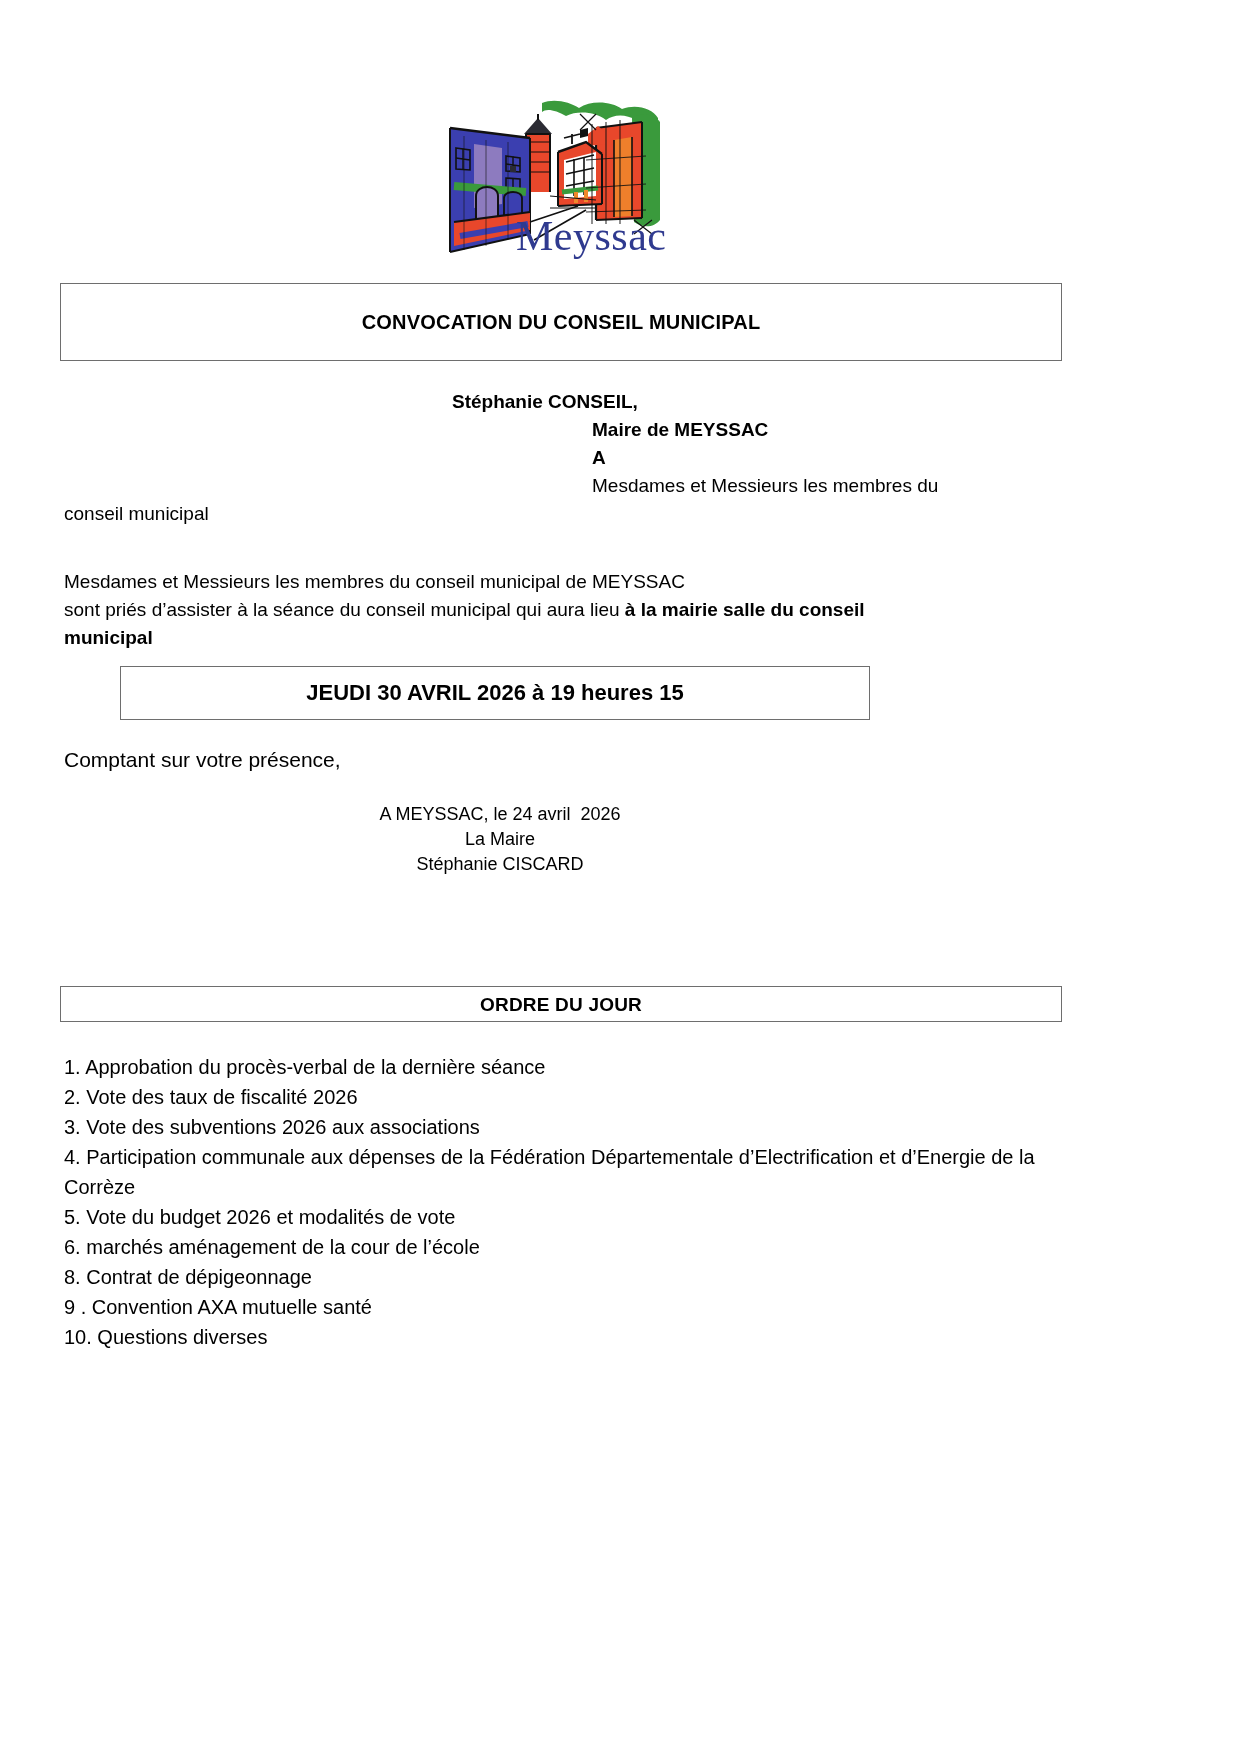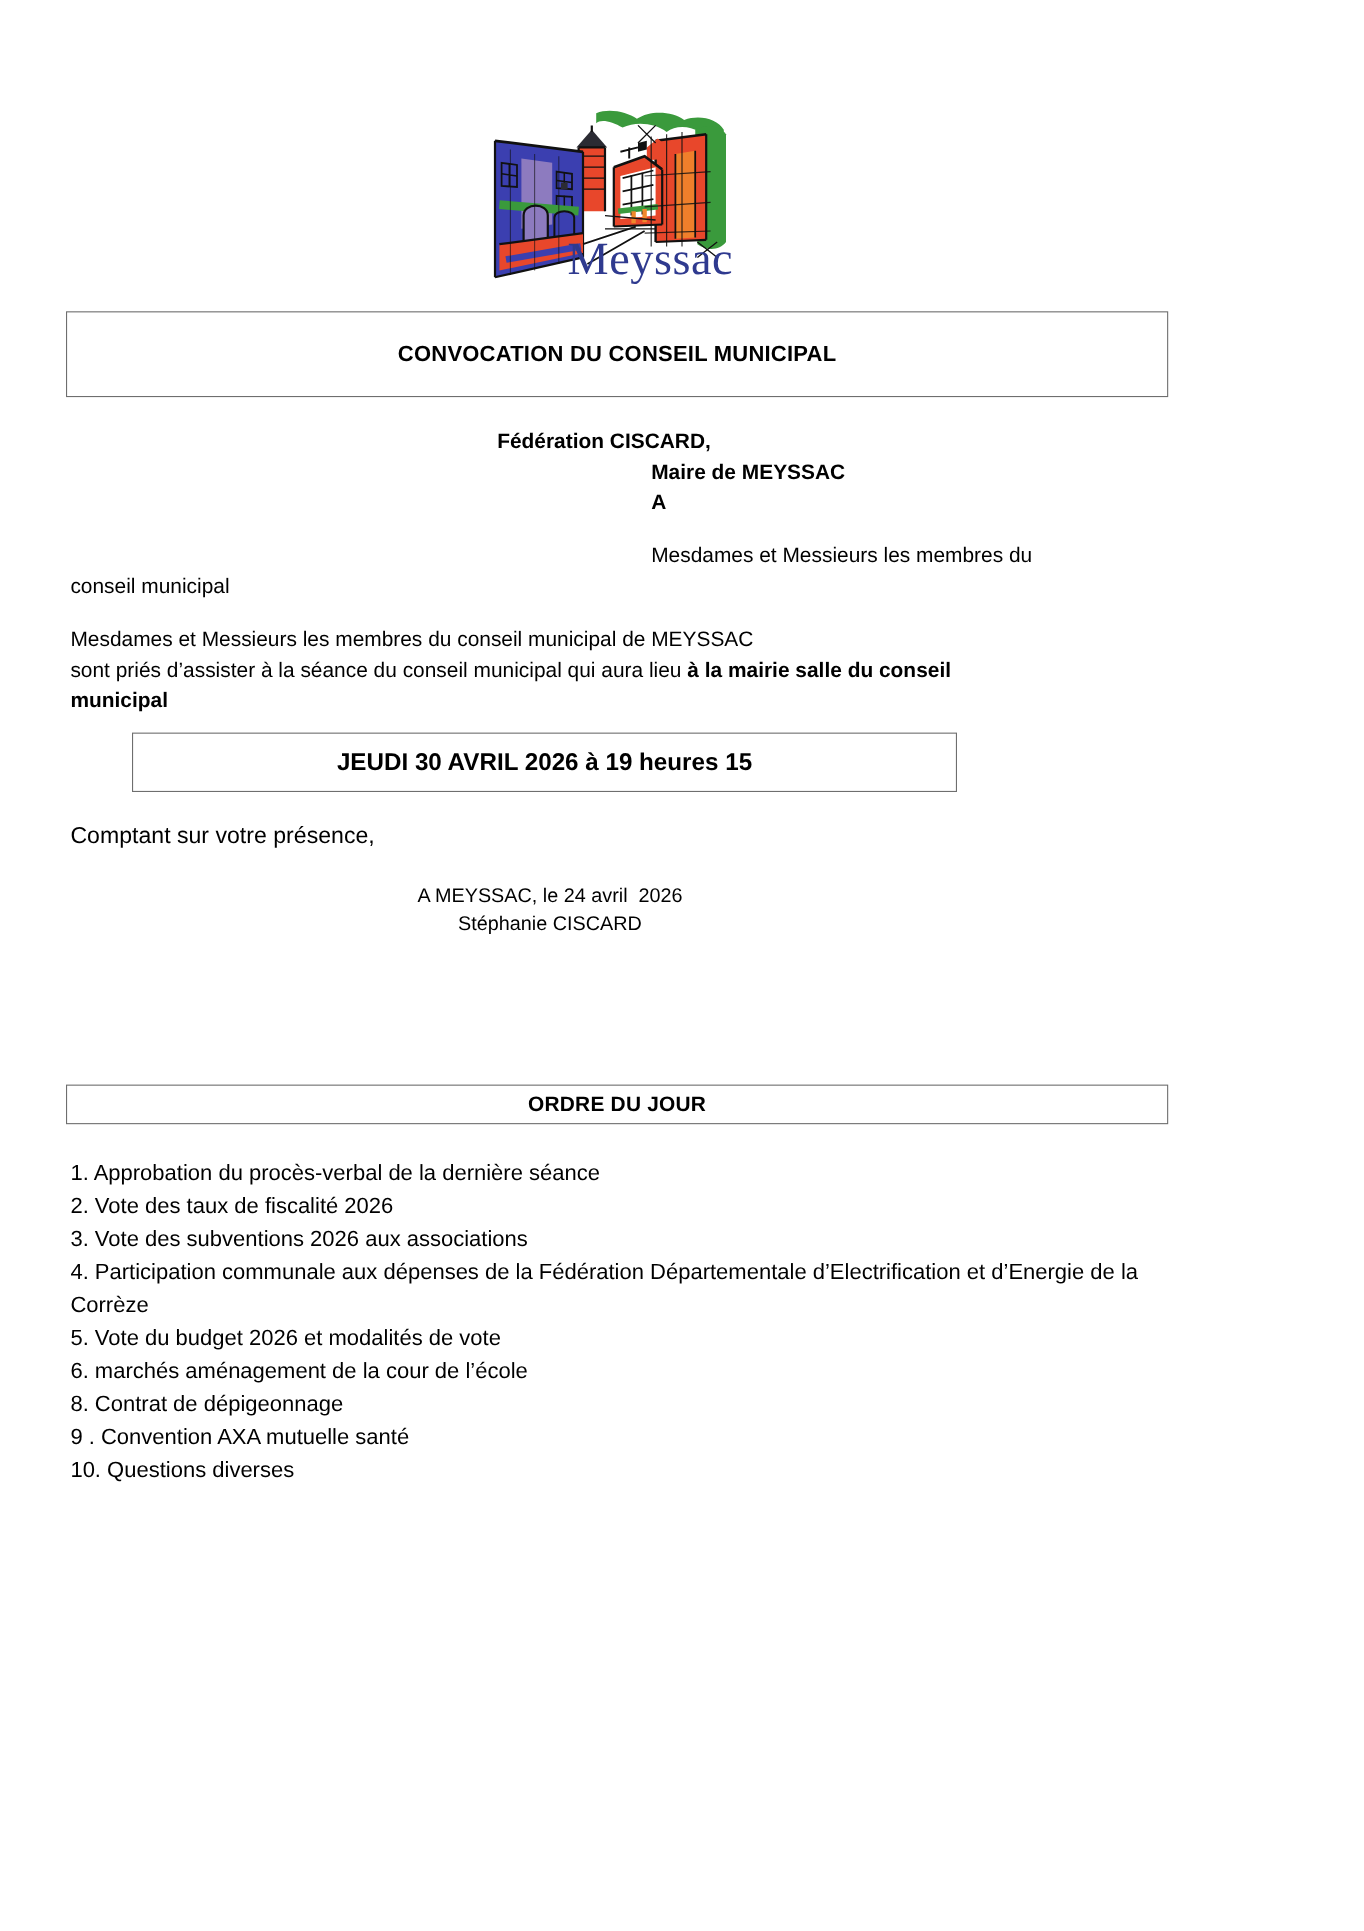--- a/index.html
+++ b/index.html
@@ -109,21 +109,21 @@
     left: 64px;
     top: 388px;
     width: 1000px;
     font-size: 19px;
     line-height: 28px;
   }
   .rec-line { white-space: pre; }
   .rec-name  { margin-left: 388px; font-weight: bold; }
   .rec-role  { margin-left: 528px; font-weight: bold; }
   .rec-a     { margin-left: 528px; font-weight: bold; }
-  .rec-to    { margin-left: 528px; margin-top: 20px; }
+  .rec-to    { margin-left: 528px; }
   .rec-to2   { margin-left: 0px; }
 
   
   .body-par {
     position: absolute;
     left: 64px;
     top: 568px;
     width: 990px;
     font-size: 19px;
     line-height: 28px;
@@ -242,41 +242,42 @@
       <path d="M18,36 L18,150 M40,40 L40,146 M62,42 L62,140" stroke="#111" stroke-width="1" fill="none" opacity="0.6"></path>
     </svg>
     <div class="logo-word">Meyssac</div>
   </div>
 
   <div class="boxed box-title">
     <div class="inner">CONVOCATION DU CONSEIL MUNICIPAL</div>
   </div>
 
   <div class="recipient">
-    <div class="rec-line rec-name">Fédération CISCARD,</div>
+    <div class="rec-line rec-name">Stéphanie CONSEIL,</div>
     <div class="rec-line rec-role">Maire de MEYSSAC</div>
     <div class="rec-line rec-a">A</div>
     <div class="rec-line rec-to">Mesdames et Messieurs les membres du</div>
     <div class="rec-line rec-to2">conseil municipal</div>
   </div>
 
   <div class="body-par">
     <div>Mesdames et Messieurs les membres du conseil municipal de MEYSSAC</div>
     <div><span>sont priés d’assister à la séance du conseil municipal qui aura lieu </span><b>à la mairie salle du conseil</b></div>
     <div><b>municipal</b></div>
   </div>
 
   <div class="boxed box-date">
     <div class="inner">JEUDI 30 AVRIL 2026 à 19 heures 15</div>
   </div>
 
   <div class="closing">Comptant sur votre présence,</div>
 
   <div class="signature">
     <div class="sig-line">A MEYSSAC, le 24 avril  2026</div>
+    <div class="sig-line">La Maire</div>
     <div class="sig-line">Stéphanie CISCARD</div>
   </div>
 
   <div class="boxed box-agenda">
     <div class="inner">ORDRE DU JOUR</div>
   </div>
 
   <div class="agenda-list">
     <div class="agenda-item">1. Approbation du procès-verbal de la dernière séance</div>
     <div class="agenda-item">2. Vote des taux de fiscalité 2026</div>

